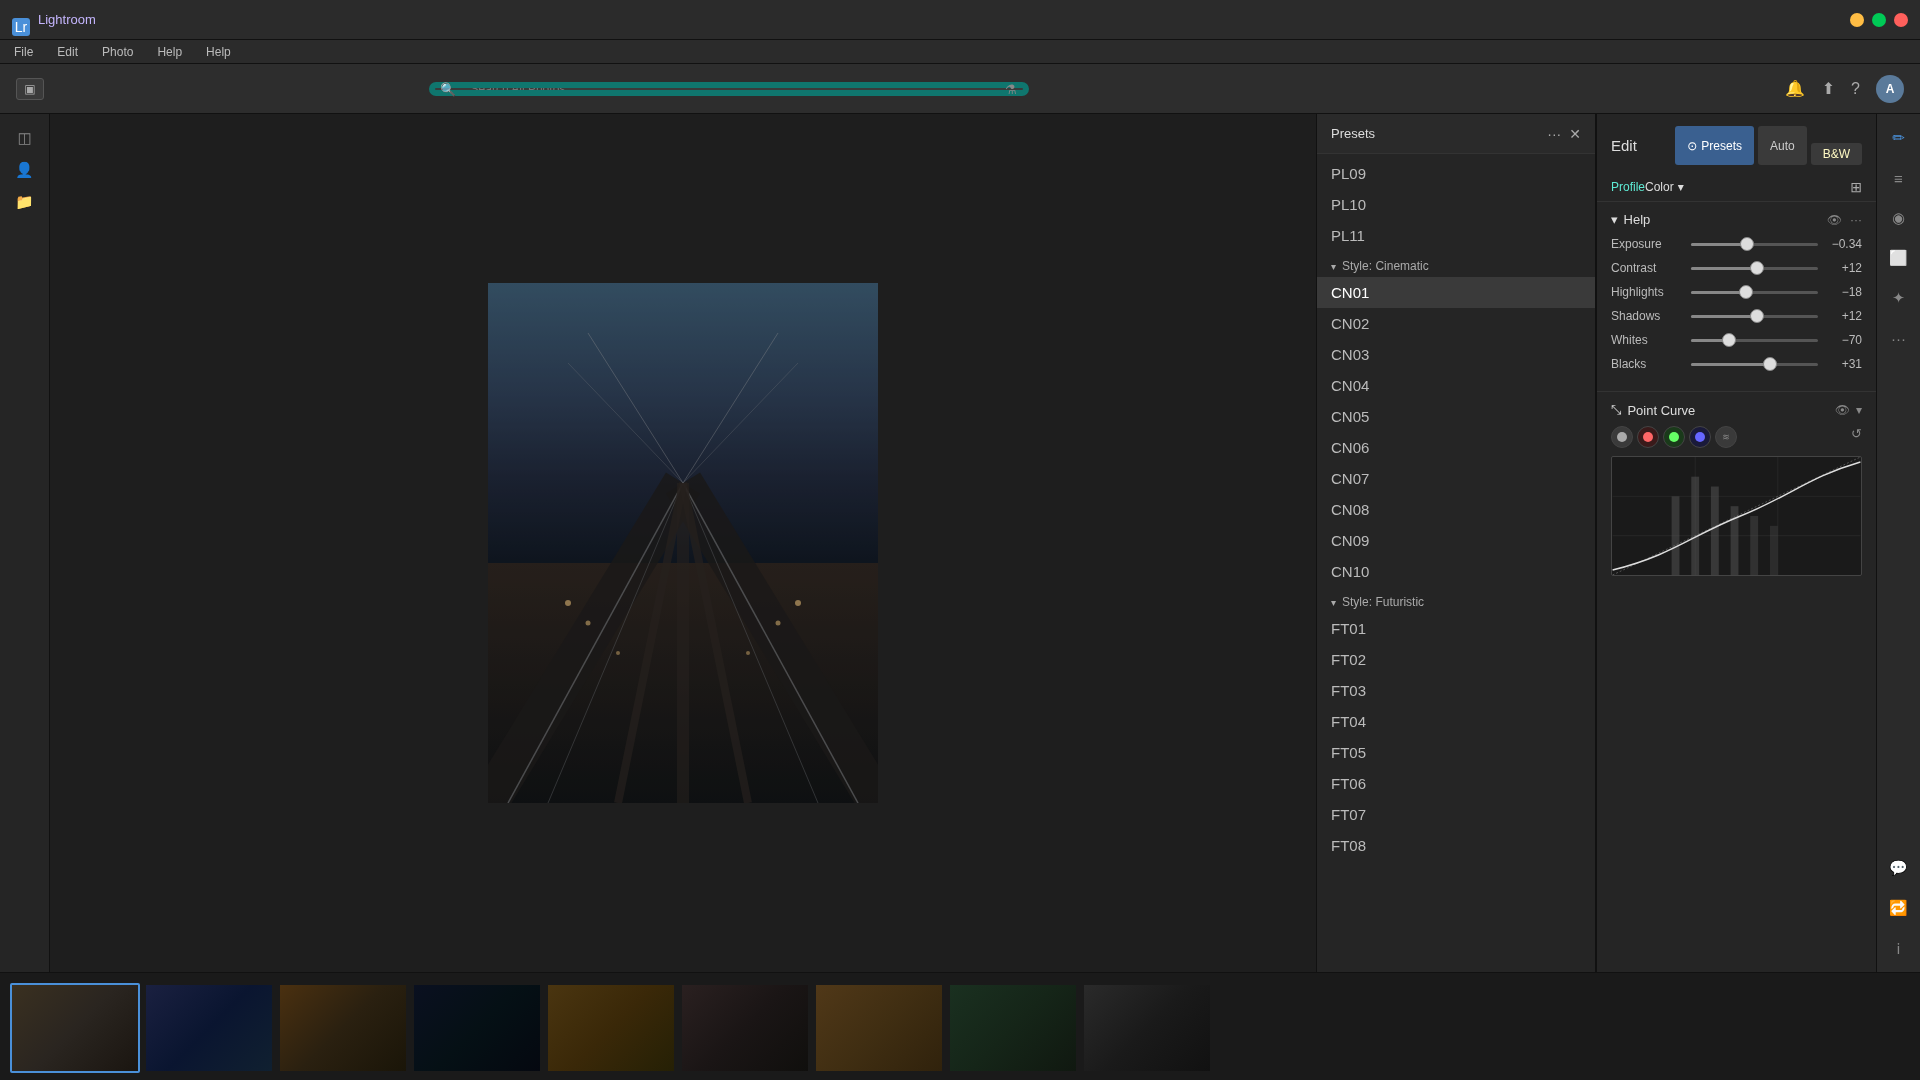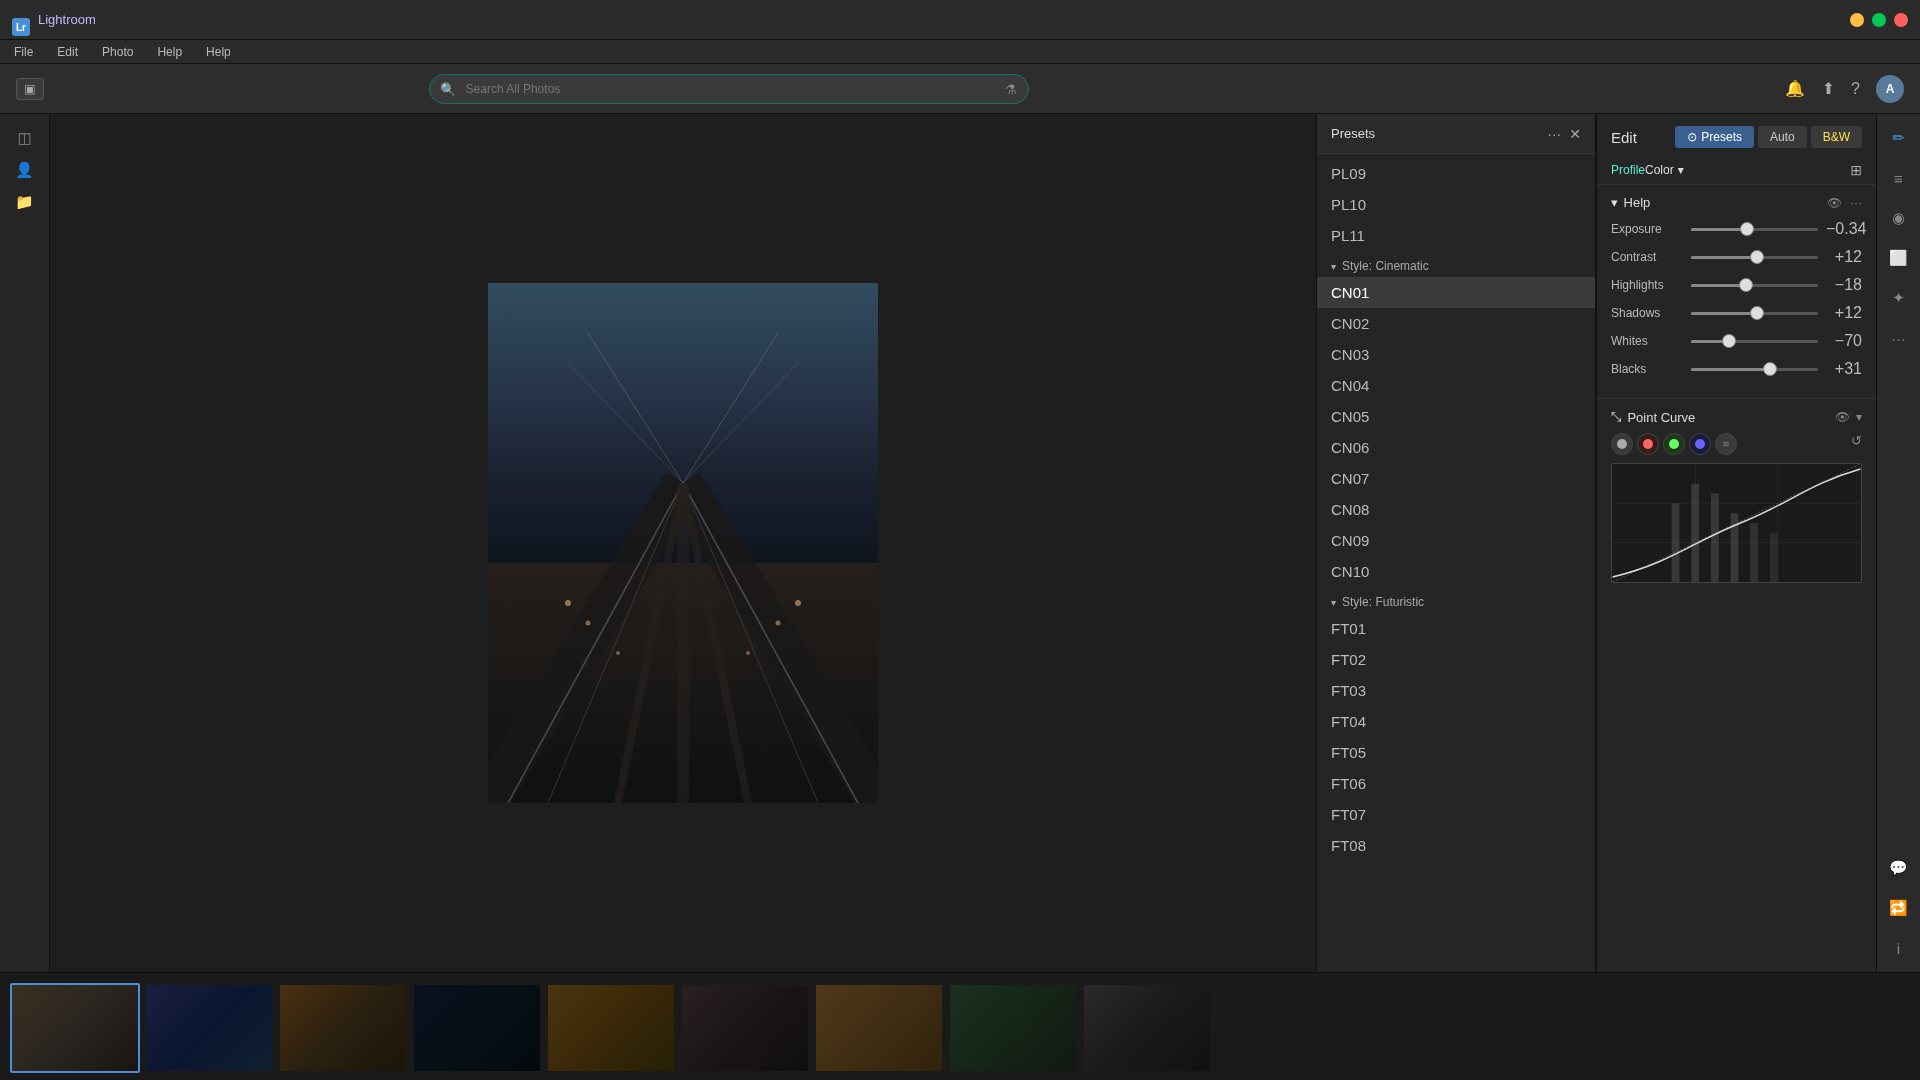--- a/index.html
+++ b/index.html
@@ -26,21 +26,21 @@
     #title-bar-left {
       display: flex;
       align-items: center;
       gap: 8px;
     }
     #app-icon {
       width: 18px; height: 18px;
       background: #4a90d9;
       border-radius: 3px;
       display: flex; align-items: center; justify-content: center;
-      font-size: 10px; color: white; font-weight: bold; margin-top: 15px;
+      font-size: 14px; color: white; font-weight: normal; margin-top: 15px;
     }
     #app-title { color: #c4b5fd; font-size: 13px; }
     #title-bar-right { display: flex; gap: 8px; }
     .title-btn {
       width: 14px; height: 14px;
       border-radius: 50%;
       cursor: pointer;
       display: flex; align-items: center; justify-content: center;
       font-size: 9px; color: transparent;
     }
@@ -85,23 +85,23 @@
       color: #aaa;
     }
     #search-container {
       flex: 1;
       max-width: 600px;
       margin: 0 auto;
       position: relative;
     }
     #search-input {
       width: 100%;
-      height: 30px;
+      height: 14px;
       background: #3a3a3a;
-      border: 1px solid #0f766e;
+      border: 6px solid #0f766e;
       border-radius: 15px;
       color: #aaa;
       padding: 0 36px;
       font-size: 12px;
       outline: none;
     }
     #search-icon-wrap {
       position: absolute;
       left: 12px; top: 50%;
       transform: translateY(-50%);
@@ -258,21 +258,21 @@
       cursor: pointer;
       font-size: 12px;
       border: none;
     }
     #presets-btn {
       background: #3a6090;
       color: white;
       display: flex; align-items: center; gap: 4px;
     }
     #auto-btn { background: #3a3a3a; color: #ccc; }
-    #bw-btn { background: #3a3a3a; color: #fde047; }
+    #bw-btn { background: #3a3a3a; color: #fef9c3; margin-top: 17px; }
 
     #profile-row {
       display: flex;
       align-items: center;
       justify-content: space-between;
       padding: 6px 14px;
     }
     .profile-label { color: #5eead4; font-size: 12px; }
     .profile-value {
       display: flex; align-items: center; gap: 4px;
@@ -340,21 +340,21 @@
       position: absolute;
       top: 50%;
       transform: translateY(-50%);
       cursor: pointer;
       border: 1px solid #888;
     }
     .slider-value {
       width: 36px;
       text-align: right;
       color: #bbb;
-      font-size: 16px;
+      font-size: 12px;
       flex-shrink: 0;
     }
 
     
     .point-curve-section {
       border-top: 1px solid #333;
       padding: 10px 14px;
     }
     .point-curve-header {
       display: flex;

